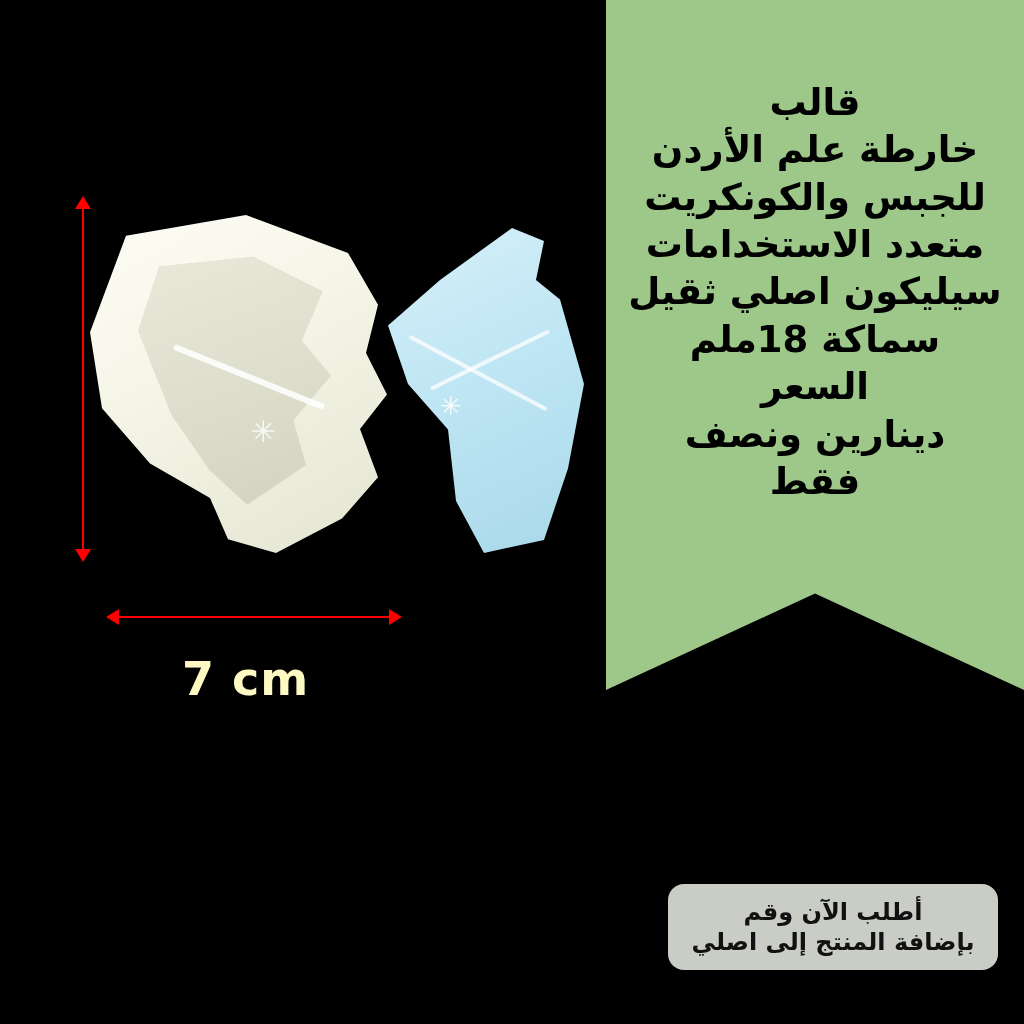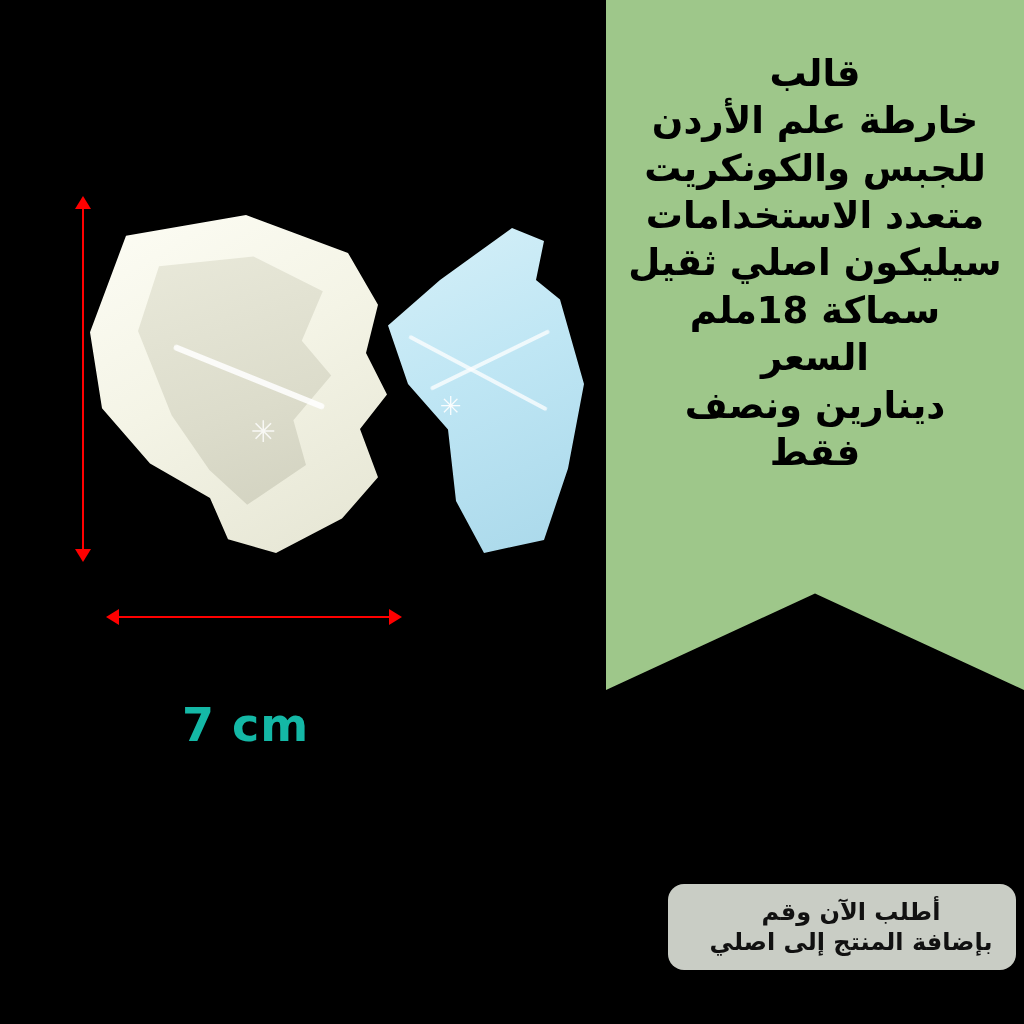--- a/index.html
+++ b/index.html
@@ -195,22 +195,22 @@
     left: -12px;
     border-right: 13px solid #ff0000;
   }
   .dim-h::after {
     right: -12px;
     border-left: 13px solid #ff0000;
   }
   .label-h {
     position: absolute;
     left: 182px;
-    top: 698px;
-    color: #14b8a6;
+    top: 652px;
+    color: #fef9c3;
     font-size: 46px;
     font-weight: bold;
     white-space: nowrap;
     letter-spacing: 1px;
   }
 
   
   .ribbon {
     position: absolute;
     left: 606px;
@@ -227,38 +227,38 @@
   }
   .ribbon-text {
     direction: rtl;
     text-align: center;
     color: #000000;
     font-size: 37px;
     font-weight: bold;
     line-height: 1.28;
     white-space: pre-line;
     width: 100%;
+    margin-top: 29px;
   }
 
   
   .cta {
     position: absolute;
     left: 668px;
     top: 884px;
     width: 330px;
     height: 86px;
     background: #c9cdc5;
     border-radius: 16px;
     display: flex;
     flex-direction: column;
     align-items: center;
     justify-content: center;
     direction: rtl;
     box-shadow: 0 2px 8px rgba(0,0,0,0.4);
-    padding-left: 18px;
   }
   .cta-line {
     color: #111111;
     font-size: 24px;
     font-weight: bold;
     line-height: 1.25;
     text-align: center;
     white-space: nowrap;
   }
 </style>

